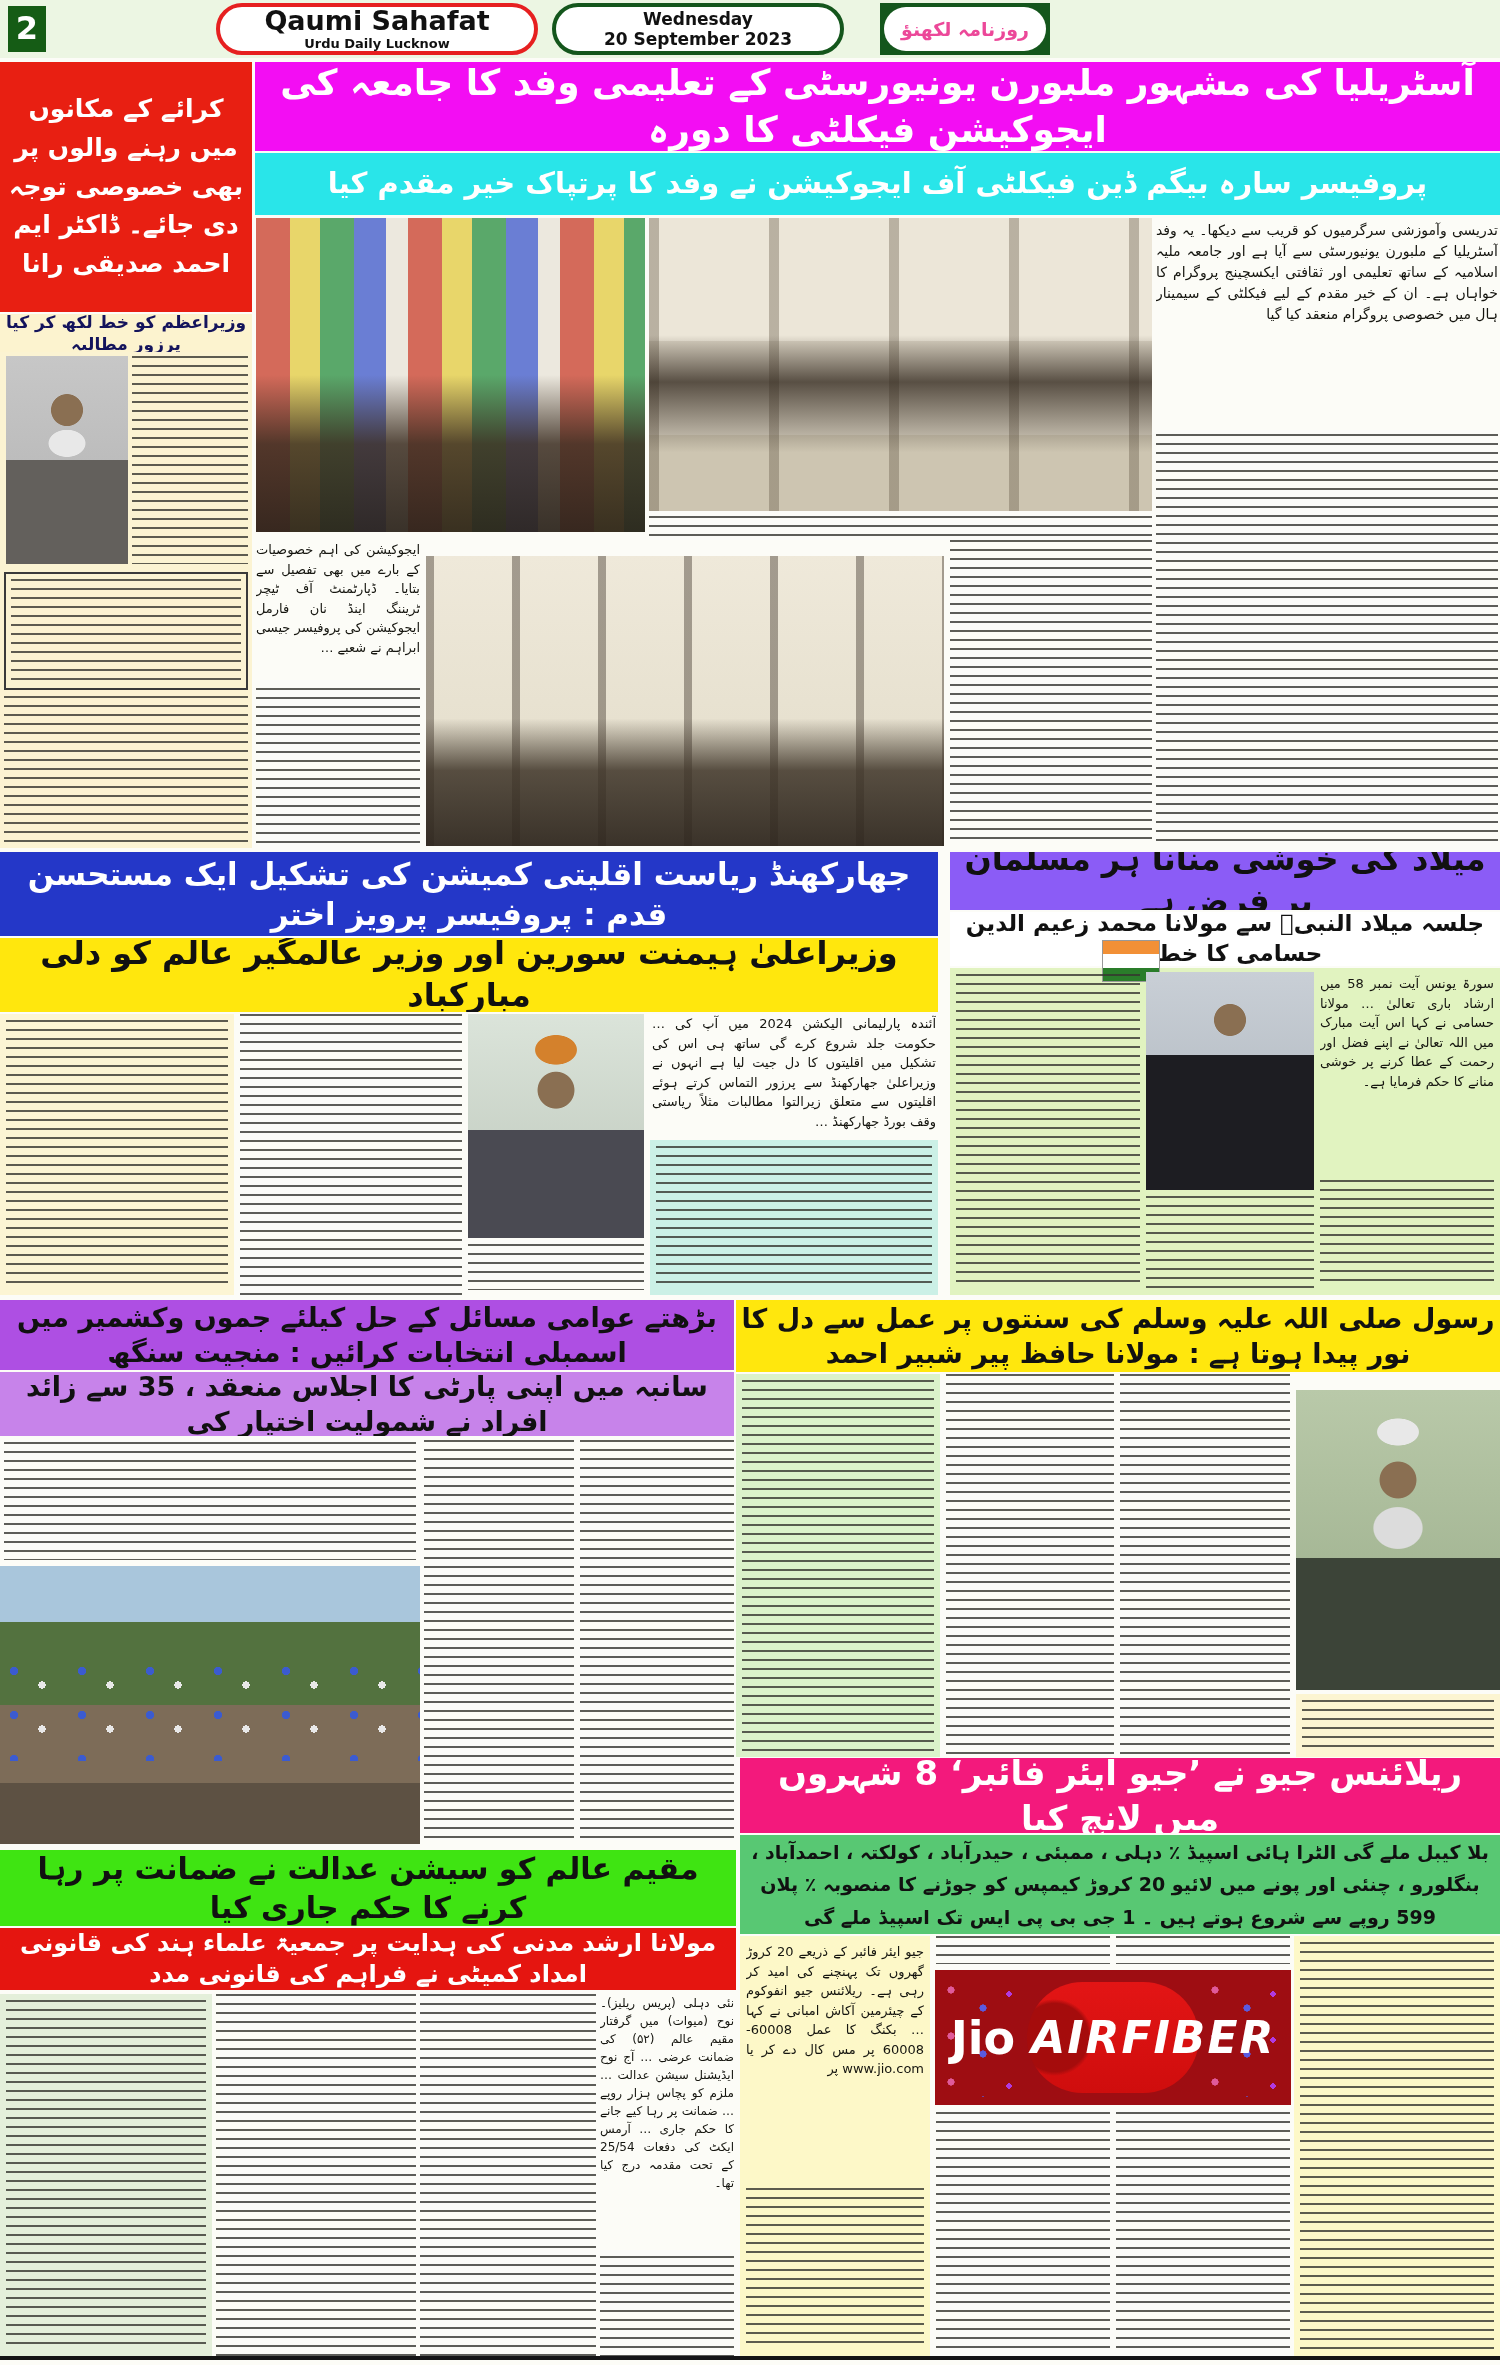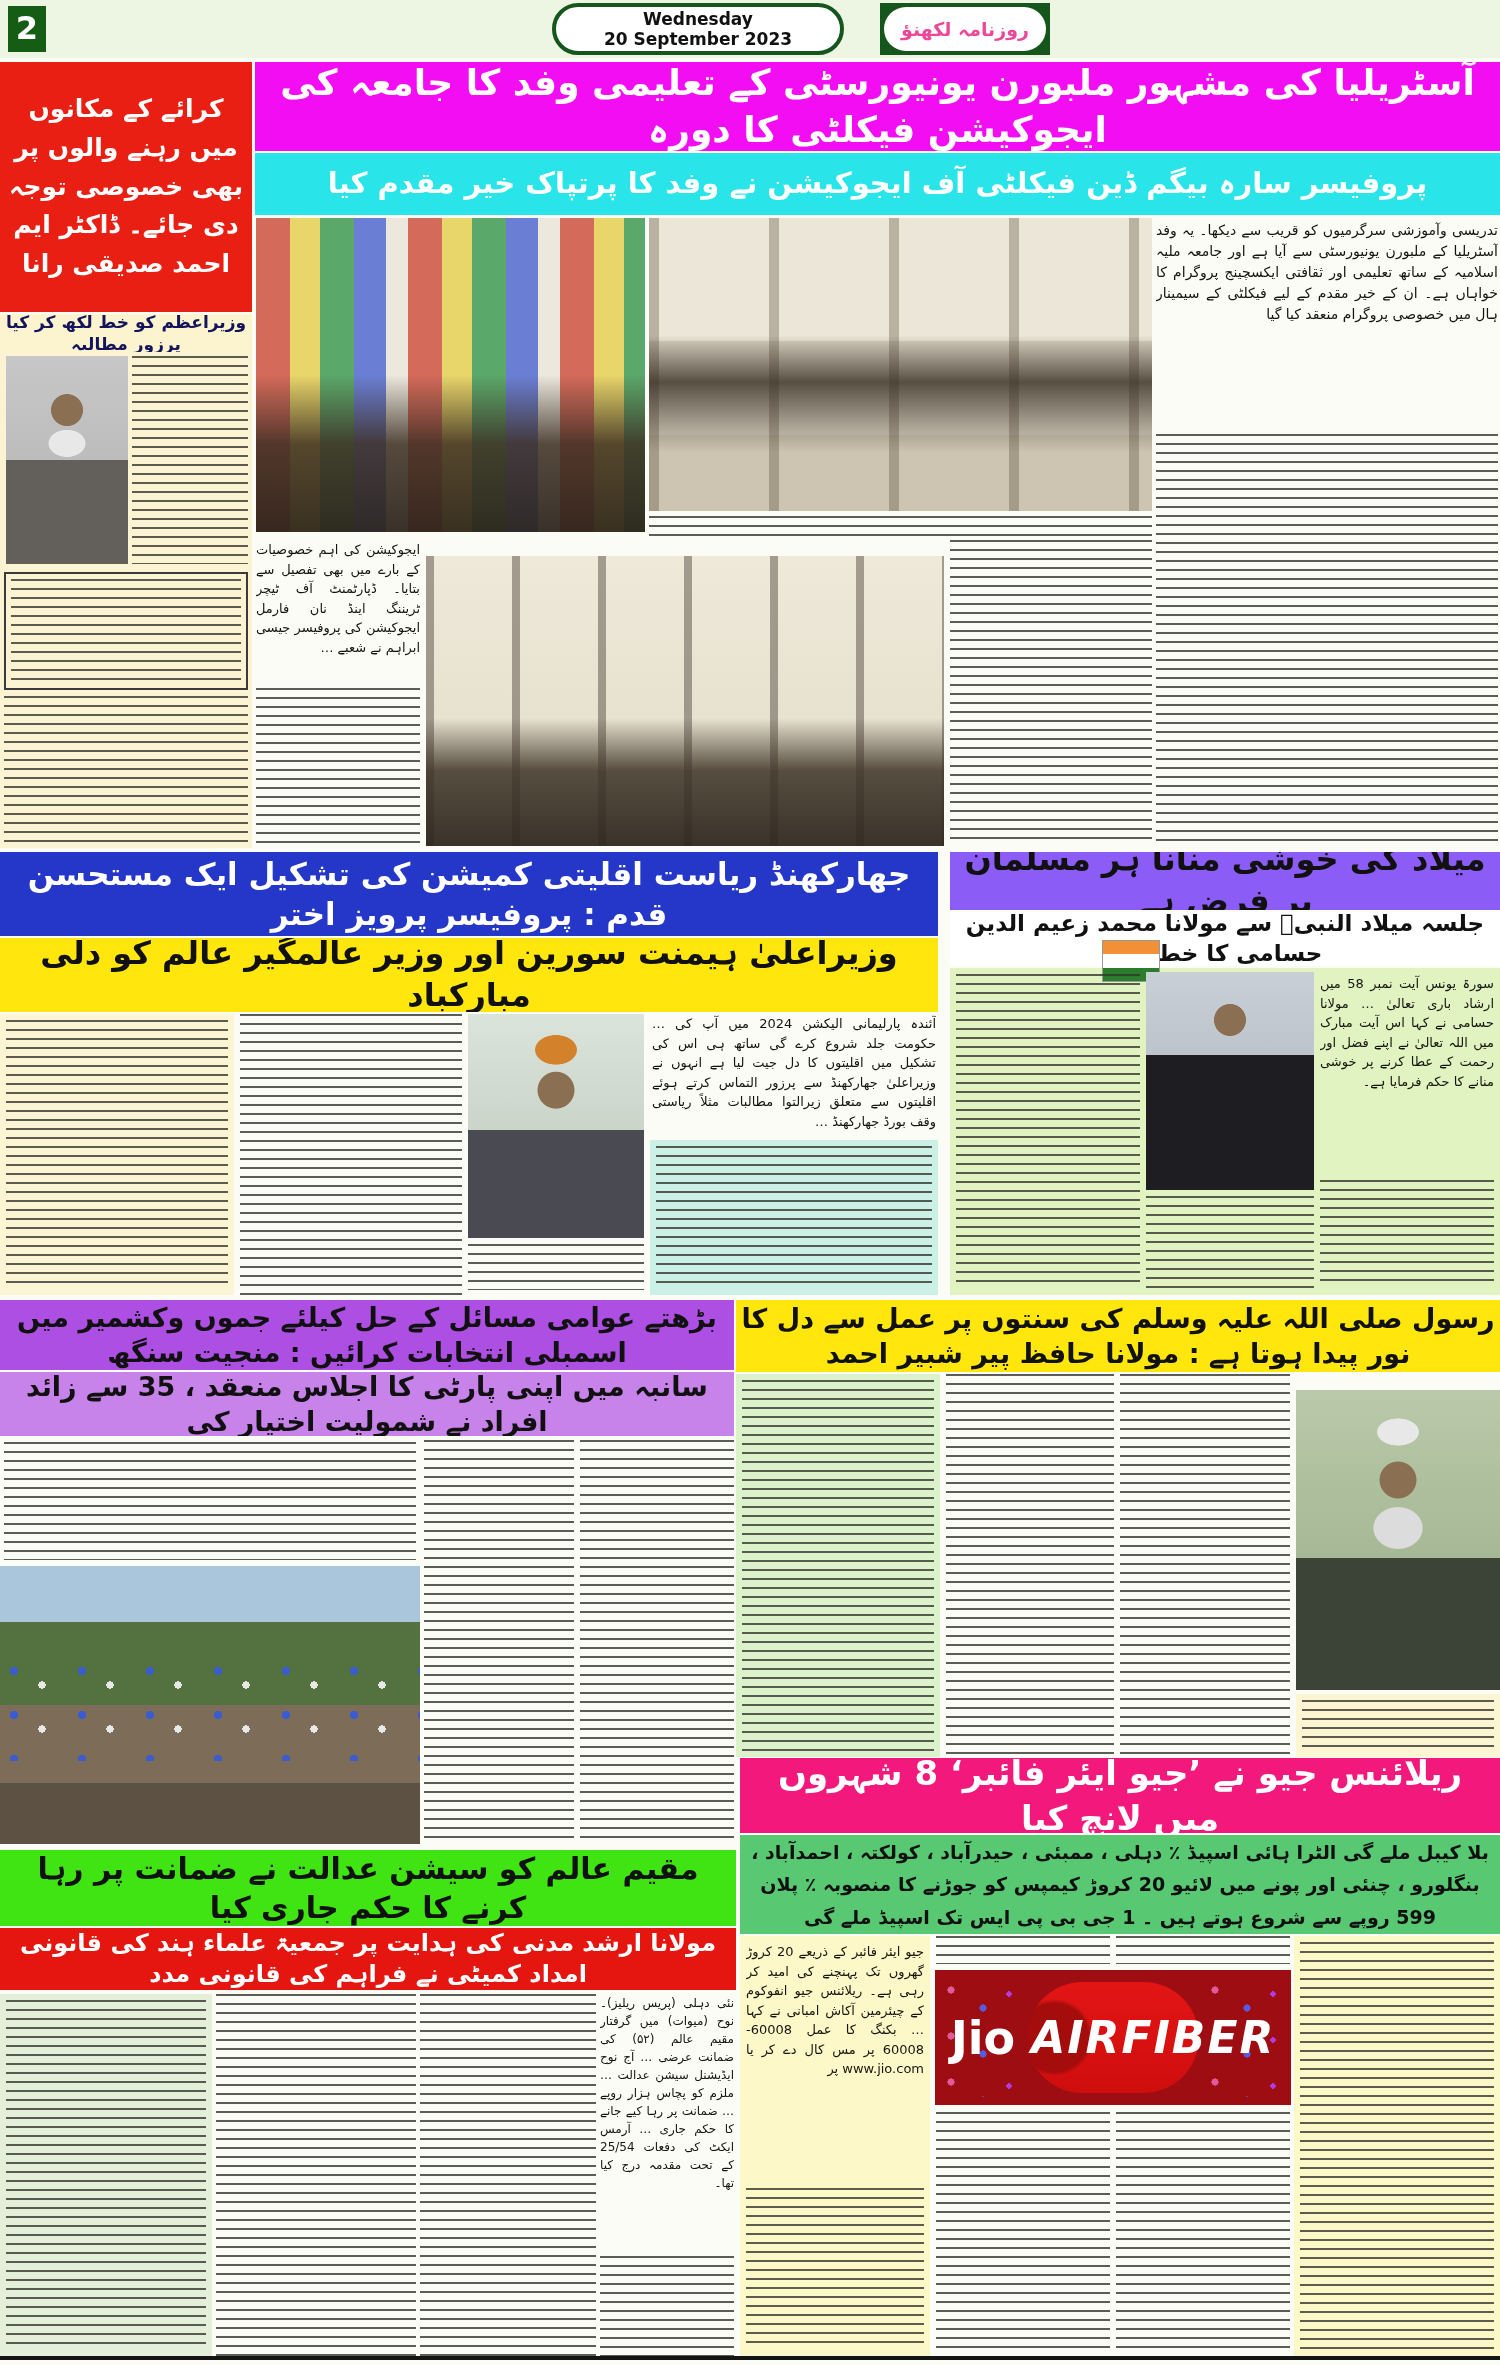--- a/index.html
+++ b/index.html
@@ -49,20 +49,24 @@
   .adprod{font-size:44px;font-weight:bold;font-style:italic;letter-spacing:2px;}
   .flagband{position:absolute;left:0;right:0;}
 </style>
 </head>
 <body>
 
 <div id="page">
 
   <div class="abs" style="left:0;top:0;width:1500px;height:58px;background:#ecf6e3;"></div>
   <div class="abs bar" style="left:8px;top:6px;width:38px;height:46px;background:#155c15;color:#fff;font-size:32px;">2</div>
+  <div class="abs pill" style="left:216px;top:3px;width:322px;height:52px;border:4px solid #e62020;">
+    <div style="font-weight:bold;font-size:27px;color:#111;line-height:1.05;">Qaumi Sahafat</div>
+    <div style="font-weight:bold;font-size:13px;color:#111;">Urdu Daily Lucknow</div>
+  </div>
   <div class="abs pill" style="left:552px;top:3px;width:292px;height:52px;border:4px solid #14561c;">
     <div style="font-weight:bold;font-size:17px;color:#111;">Wednesday</div>
     <div style="font-weight:bold;font-size:17px;color:#111;">20  September  2023</div>
   </div>
   <div class="abs" style="left:880px;top:3px;width:170px;height:52px;background:#14561c;padding:4px;">
     <div class="pill urdu" style="width:100%;height:100%;font-size:19px;color:#ec4899;font-weight:bold;">روزنامہ لکھنؤ</div>
   </div>
 
   <div class="abs bar urdu" style="left:255px;top:62px;width:1245px;height:89px;background:#f30df3;color:#fff;font-size:36px;">آسٹریلیا کی مشہور ملبورن یونیورسٹی کے تعلیمی وفد کا جامعہ کی ایجوکیشن فیکلٹی کا دورہ</div>
   <div class="abs bar urdu" style="left:255px;top:153px;width:1245px;height:62px;background:#29e5e9;color:#fff;font-size:29px;">پروفیسر سارہ بیگم ڈین فیکلٹی آف ایجوکیشن نے وفد کا پرتپاک خیر مقدم کیا</div>

